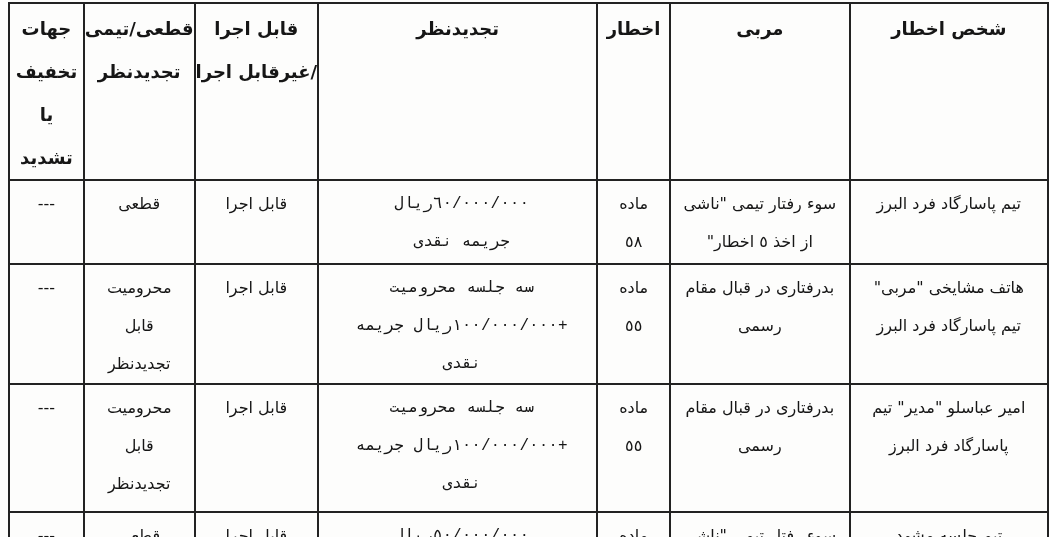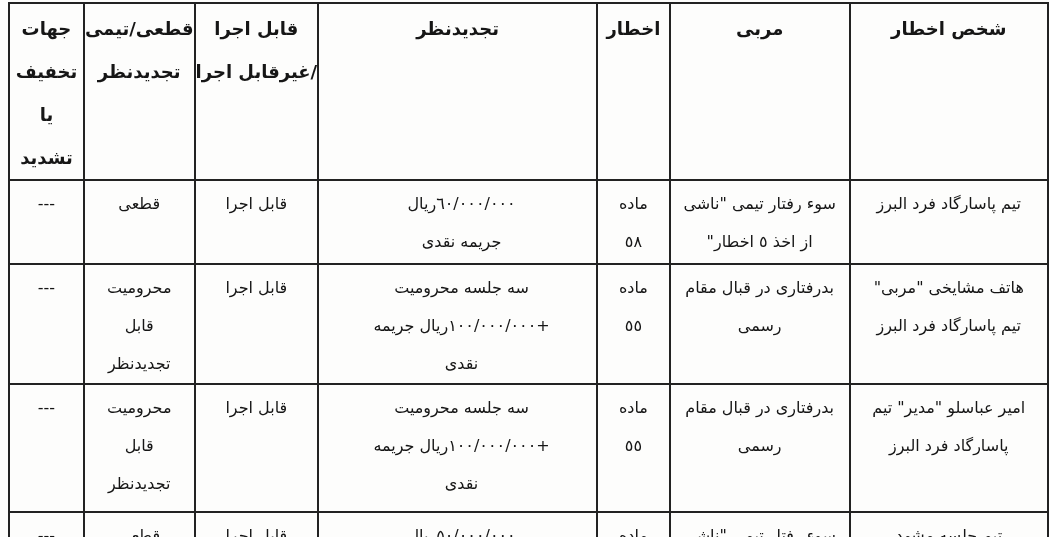--- a/index.html
+++ b/index.html
@@ -56,21 +56,21 @@
   tr.r-4 { height: 68px; }
 
   col.c-person   { width: 199px; }
   col.c-violation{ width: 180px; }
   col.c-document { width: 73px;  }
   col.c-penalty  { width: 280px; }
   col.c-enforce  { width: 122px; }
   col.c-finality { width: 105px; }
   col.c-mitigate { width: 75px;  }
 
-  td.cell-penalty .cc { padding-left: 8px; }
+  td.cell-penalty .cc { padding-left: 8px; font-family: Liberation Mono, monospace; }
 
   
   .watermark {
     position: absolute;
     left: 150px;
     top: 356px;
     width: 154px;
     height: 50px;
     background: rgba(166, 166, 166, 0.88);
     display: flex;

